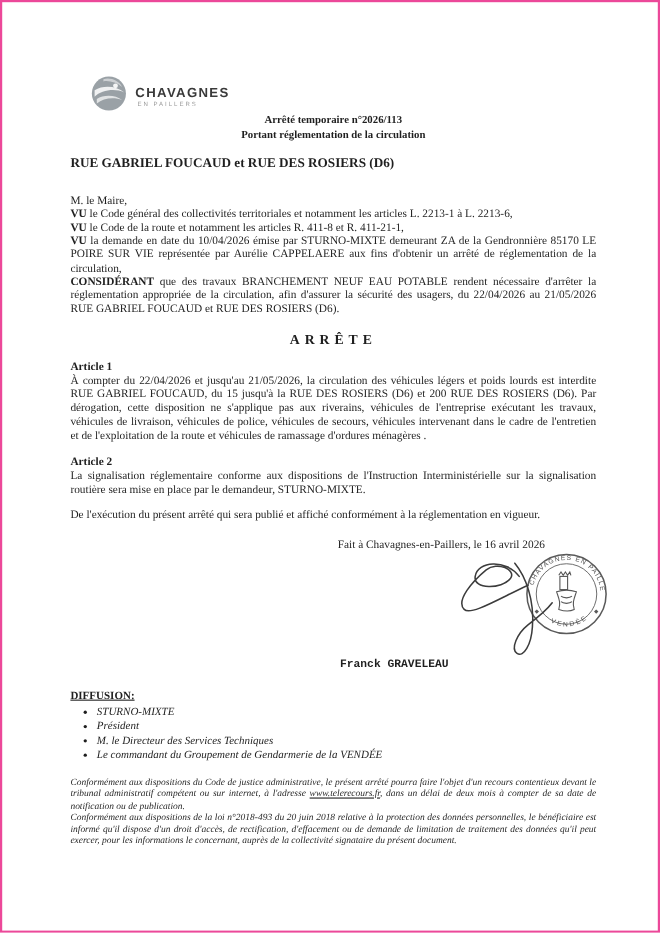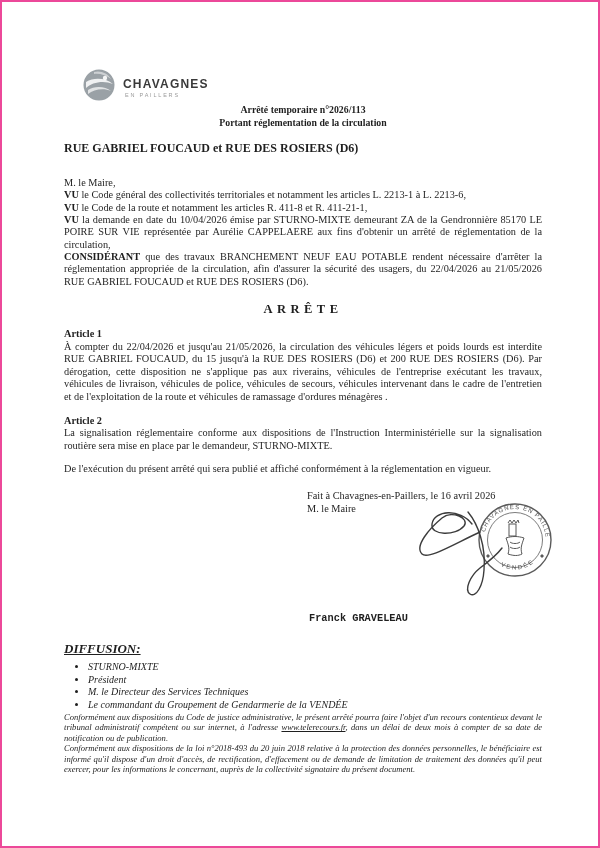--- a/index.html
+++ b/index.html
@@ -85,35 +85,34 @@
   }
   
   .sign-graphic {
     position: absolute;
     left: 408px; top: 496px;
     width: 160px; height: 120px;
   }
   
   .diffusion { margin-top: 17px; }
   .diffusion-label {
-    font-style: italic;
-    font-weight: bold;
-    font-size: 13px;
+    font-weight: bold;
+    font-size: 10px;
     text-decoration: underline;
   }
   .diffusion-list {
     margin-top: 4px;
     margin-left: 24px;
     font-style: italic;
     font-size: 10px;
     line-height: 1.18;
   }
   .diffusion-list li { margin-bottom: 1px; }
   
-  .legal { margin-top: 1px; font-style: italic; font-size: 8.6px; line-height: 1.22; text-align: justify; }
+  .legal { margin-top: 13px; font-style: italic; font-size: 8.6px; line-height: 1.22; text-align: justify; }
   .legal p { text-align: justify; }
   .legal a { color: #1f1f1f; text-decoration: underline; }
 </style>
 </head>
 <body>
 
 <div class="page">
 
   <div class="logo">
     <span>
@@ -157,21 +156,20 @@
     <div class="article">
       <div class="article-title">Article 2</div>
       <div class="article-text">La signalisation réglementaire conforme aux dispositions de l'Instruction Interministérielle sur la signalisation routière sera mise en place par le demandeur, STURNO-MIXTE.</div>
     </div>
     <div class="article">
       <div class="article-text">De l'exécution du présent arrêté qui sera publié et affiché conformément à la réglementation en vigueur.</div>
     </div>
 
     <div class="sig-block">
       <div>Fait à Chavagnes-en-Paillers, le 16 avril 2026</div>
-      <div>M. le Maire</div>
     </div>
 
     <div class="signatory-name">Franck GRAVELEAU</div>
 
     <div class="diffusion">
       <div class="diffusion-label">DIFFUSION:</div>
       <ul class="diffusion-list">
         <li>STURNO-MIXTE</li>
         <li>Président</li>
         <li>M. le Directeur des Services Techniques</li>

